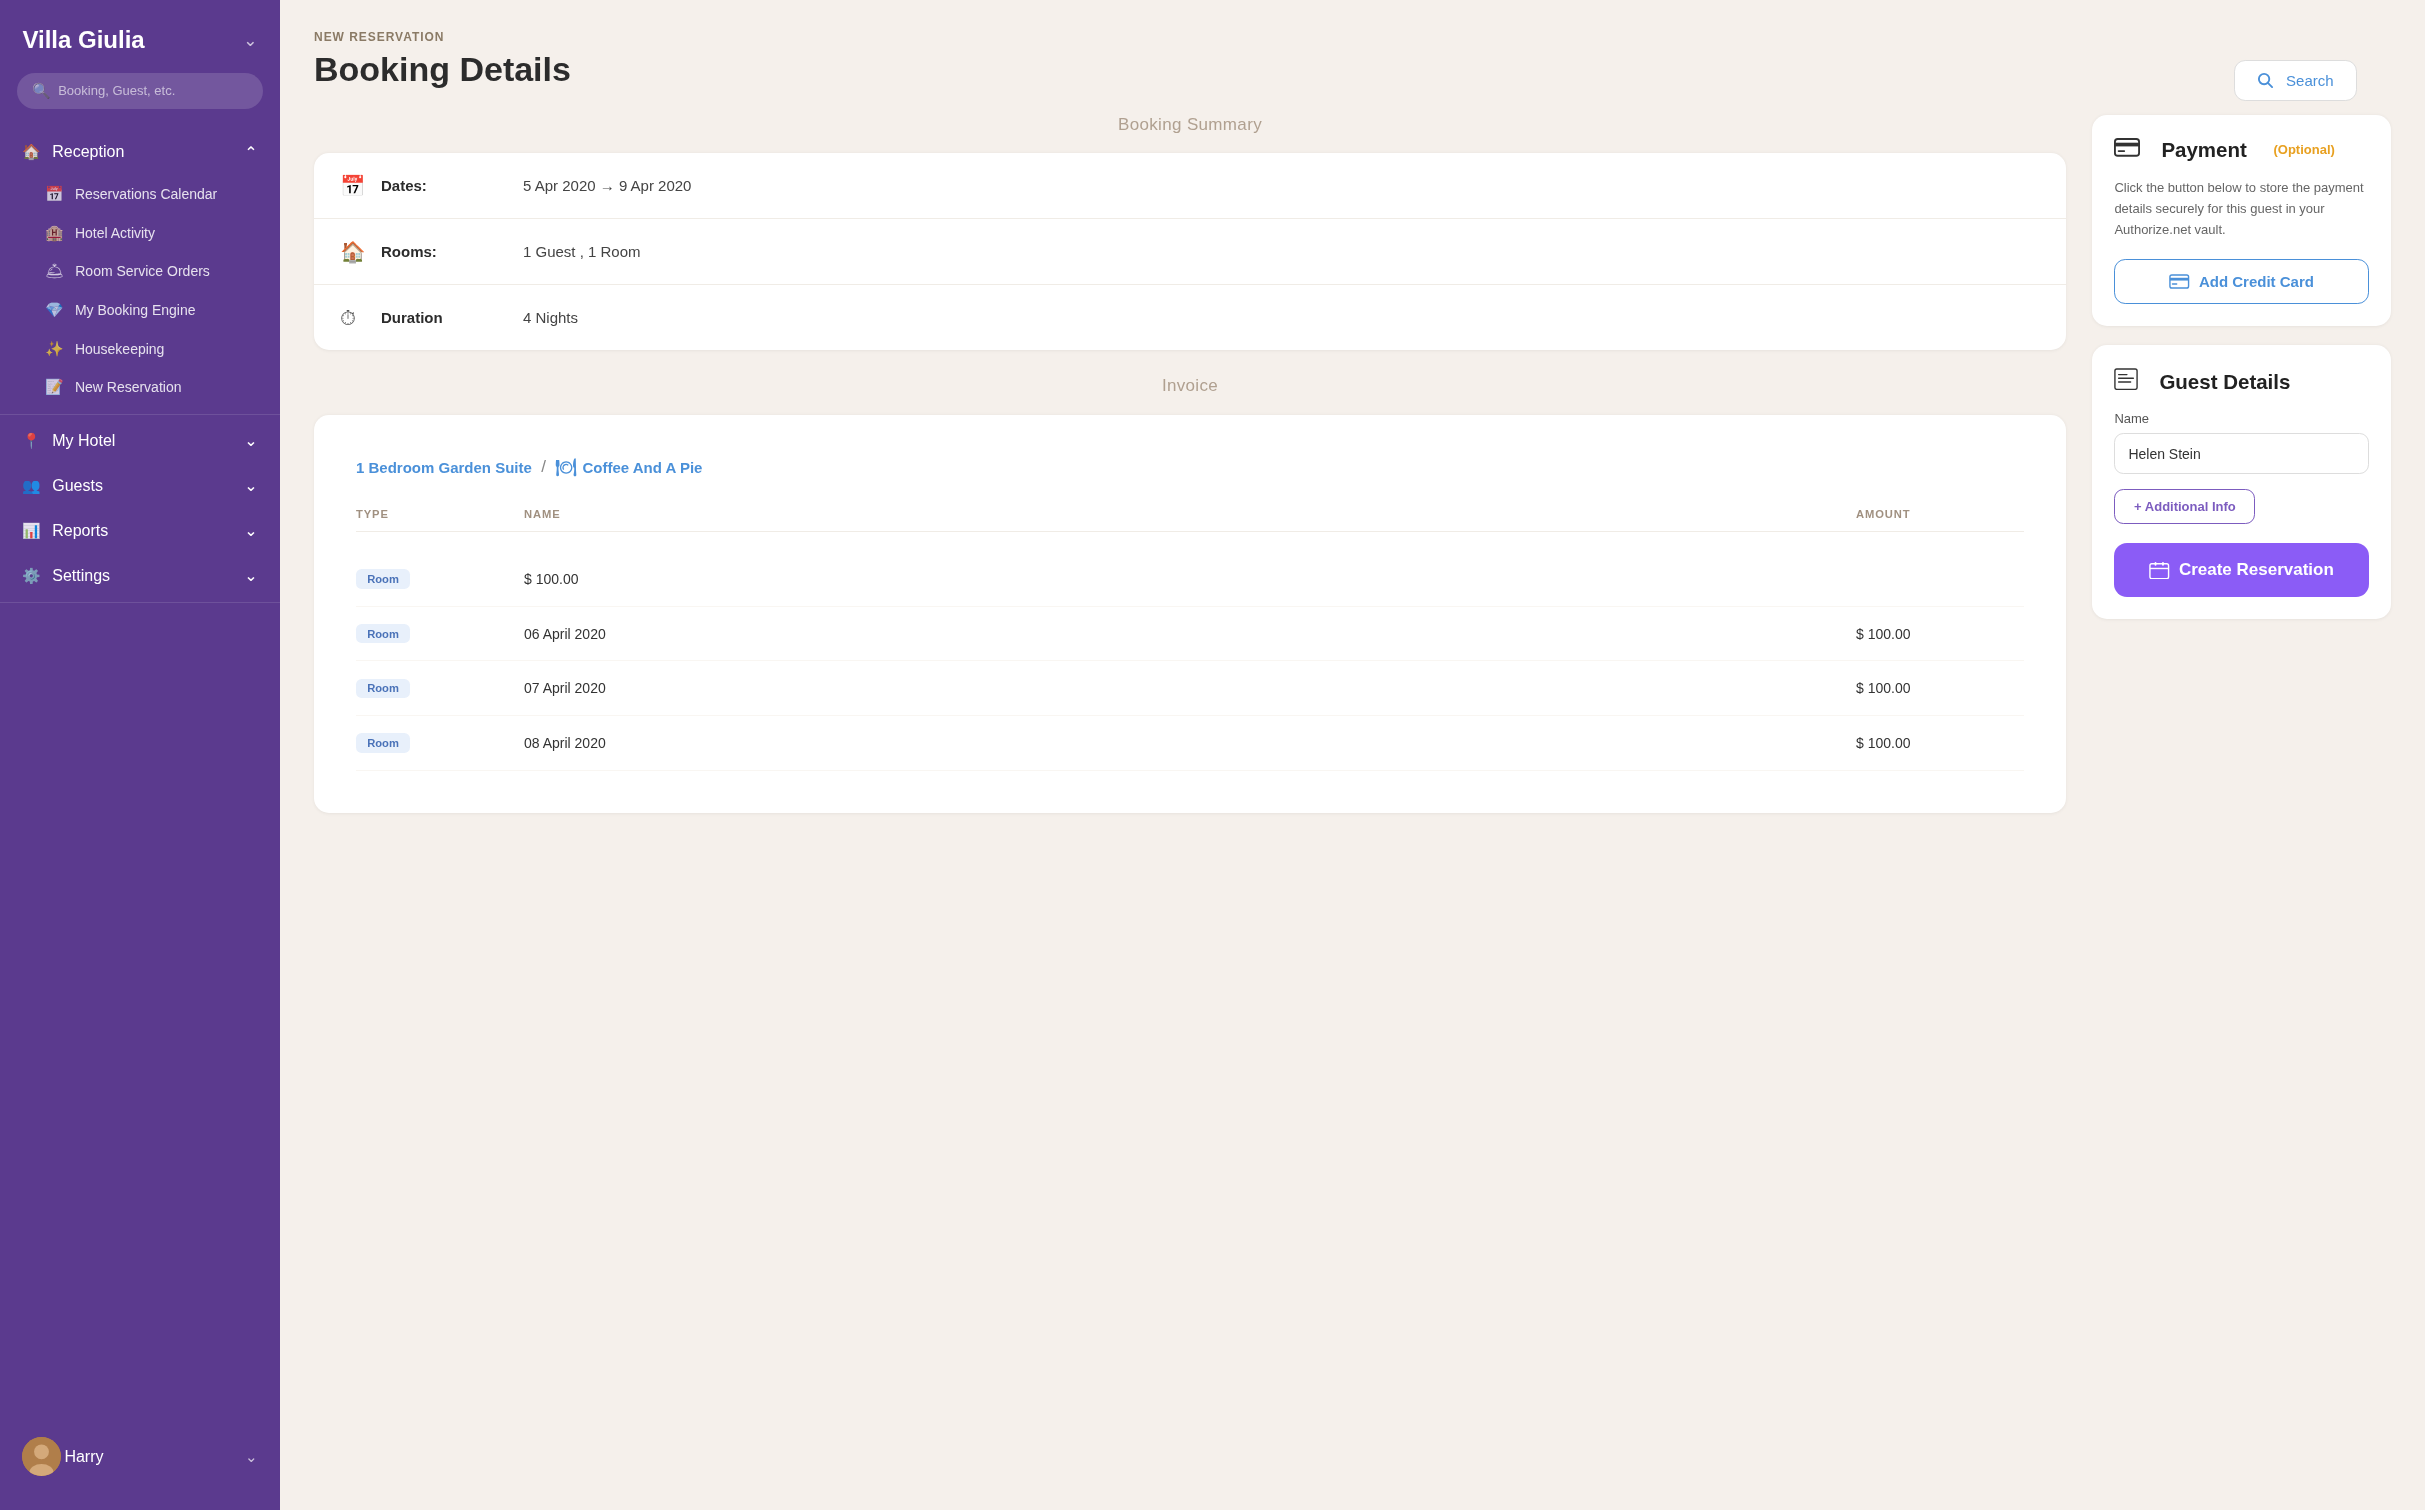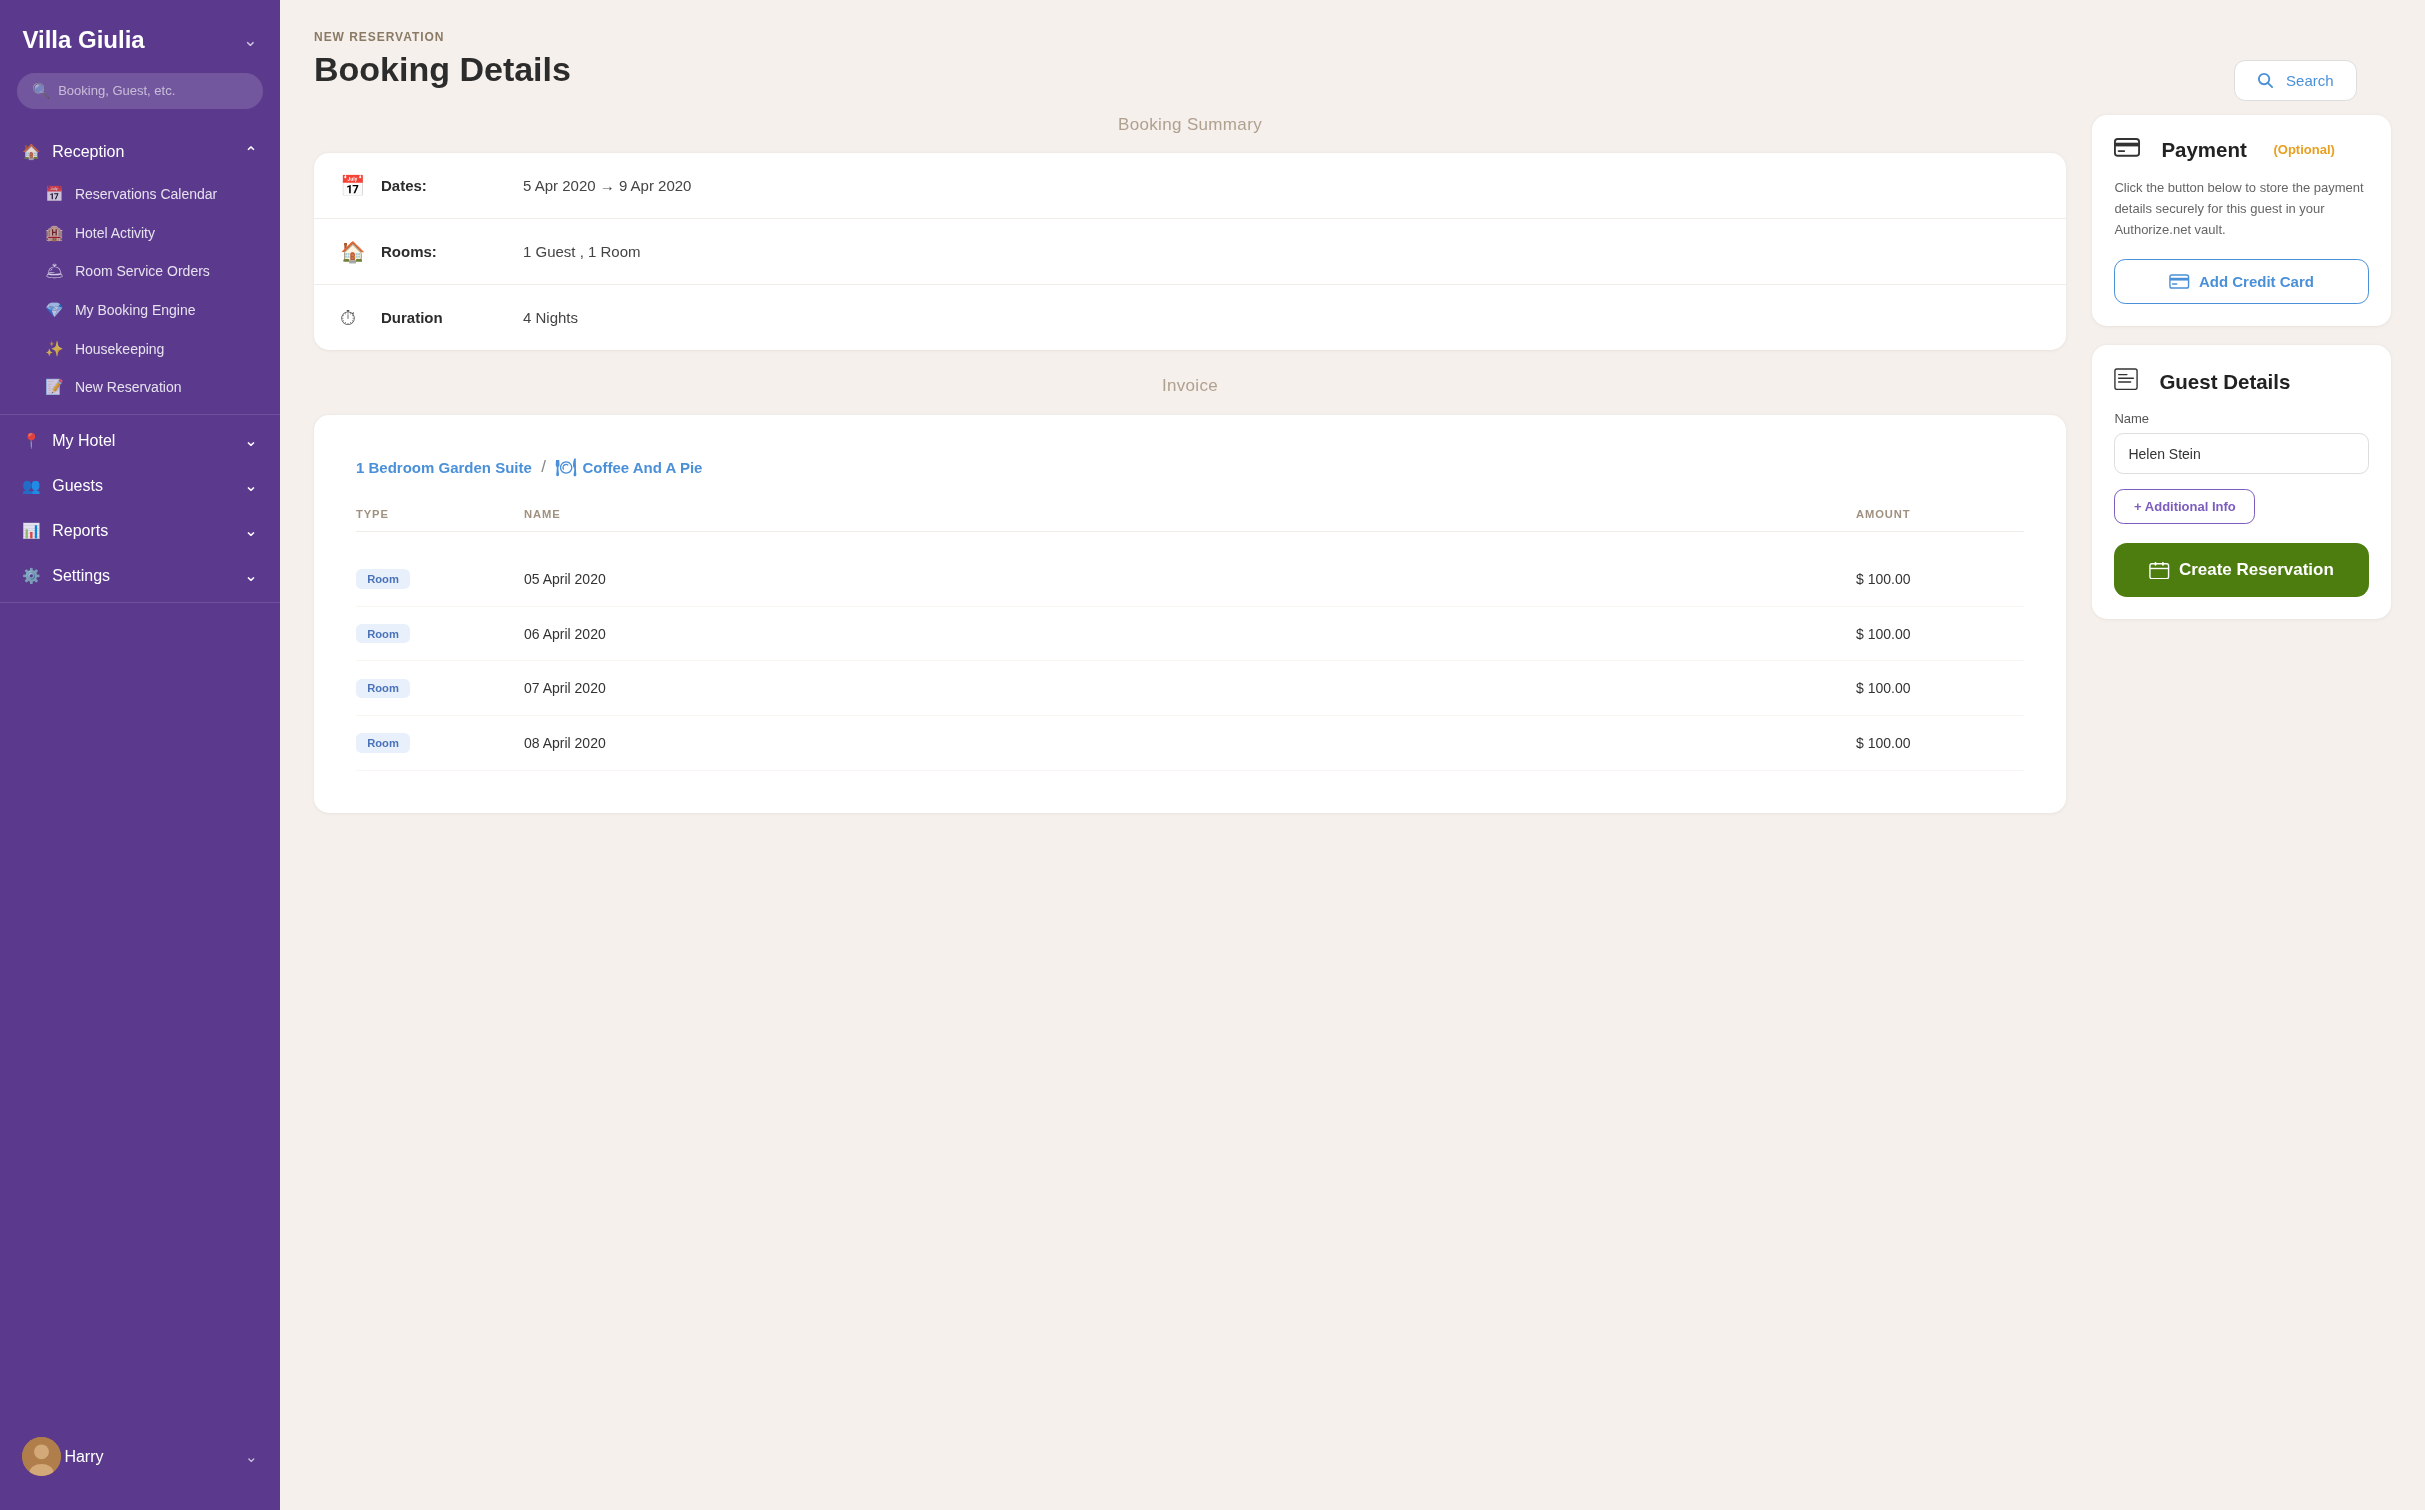--- a/index.html
+++ b/index.html
@@ -281,21 +281,21 @@
       margin-bottom: 18.7px;
     }
 
     .create-reservation-btn {
       width: 100%;
       display: flex;
       align-items: center;
       justify-content: center;
       gap: 9.3px;
       padding: 17px;
-      background: #4d7c0f;
+      background: #8b5cf6;
       border: none;
       border-radius: 13px;
       color: white;
       font-size: 17px;
       font-weight: 700;
       cursor: pointer;
     }
   </style>
 </head>
 <body>
@@ -444,21 +444,20 @@
           </div>
 
           <div class="invoice-table-header">
             <span class="table-col-header">TYPE</span>
             <span class="table-col-header">NAME</span>
             <span class="table-col-header">AMOUNT</span>
           </div>
 
           <div class="invoice-row">
             <span><span class="room-badge">Room</span></span>
-            <span class="invoice-date">05 April 2020</span>
             <span class="invoice-amount">$ 100.00</span>
           </div>
           <div class="invoice-row">
             <span><span class="room-badge">Room</span></span>
             <span class="invoice-date">06 April 2020</span>
             <span class="invoice-amount">$ 100.00</span>
           </div>
           <div class="invoice-row">
             <span><span class="room-badge">Room</span></span>
             <span class="invoice-date">07 April 2020</span>

